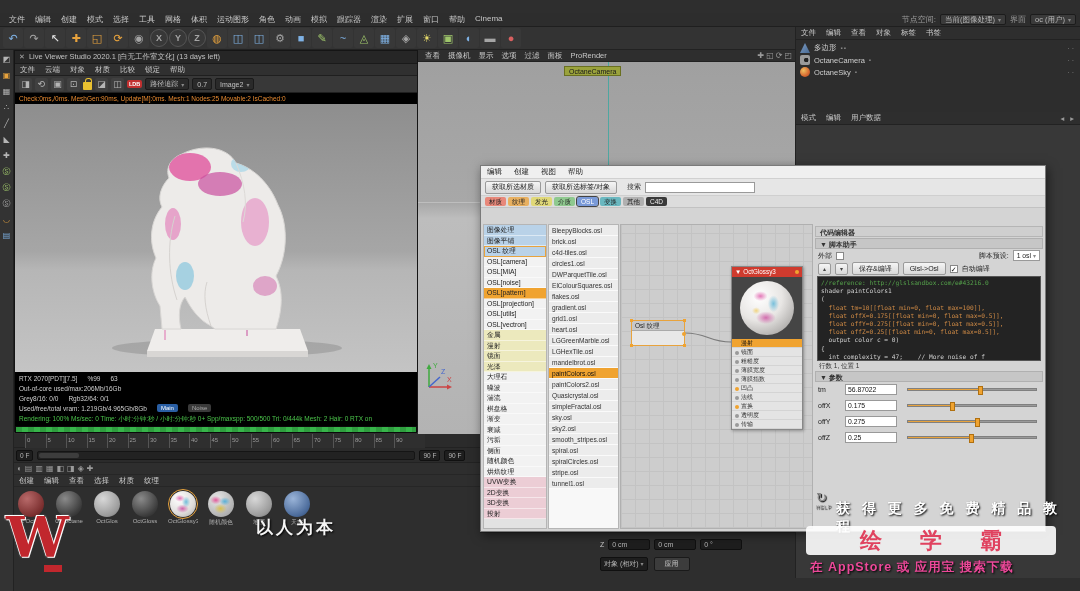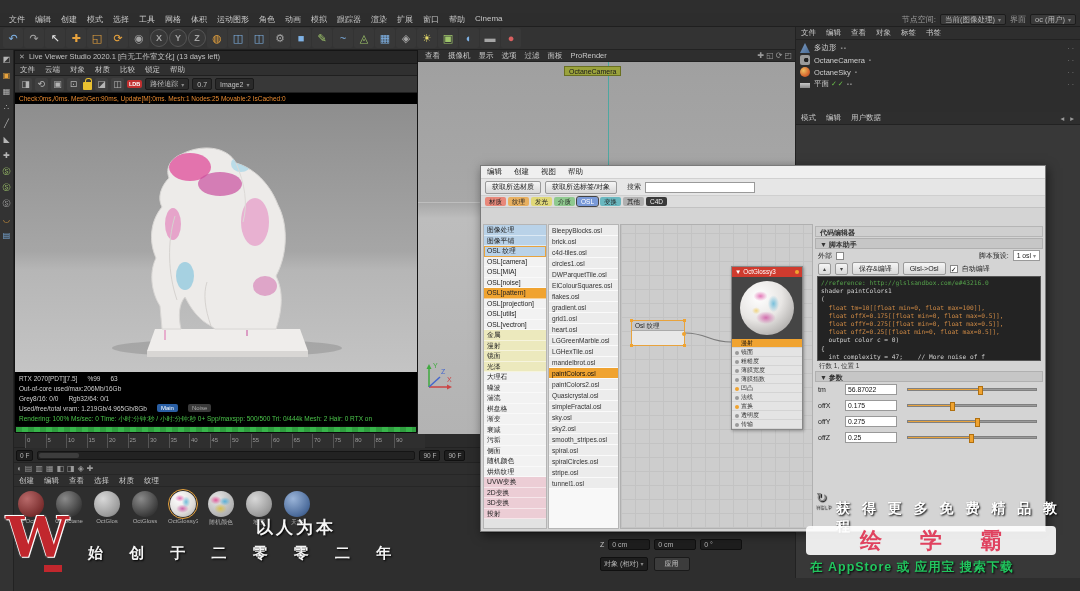--- a/index.html
+++ b/index.html
@@ -170,21 +170,21 @@
 .wlogo .tag{position:absolute;right:-2px;bottom:6px;width:18px;height:7px;background:#c1272d;}
 .wm-company{position:absolute;left:60px;top:10px;font-size:26px;font-weight:bold;color:#f5f5f5;letter-spacing:5px;text-shadow:1px 1px 2px #000,0 0 4px rgba(0,0,0,.8);}
 .wm-slogan{position:absolute;left:252px;top:18px;font-size:17px;font-weight:bold;color:#f5f5f5;letter-spacing:3px;text-shadow:1px 1px 2px #000;}
 .wm-line2{position:absolute;left:84px;top:46px;font-size:15px;font-weight:bold;color:#f5f5f5;letter-spacing:11px;text-shadow:1px 1px 2px #000;}
 .wm-right{left:796px;top:484px;width:284px;height:100px;}
 .ad-help{position:absolute;left:20px;top:6px;color:#8a8a8a;font-size:13px;text-shadow:1px 1px 1px #000;}
 .ad-help i{display:block;font-style:normal;font-size:4.5px;letter-spacing:1px;text-align:center;color:#9a9a9a;}
 .ad-1{position:absolute;left:40px;top:16px;font-size:14px;font-weight:bold;color:#fff;letter-spacing:4px;text-shadow:1px 1px 2px #000;}
 .ad-box{position:absolute;left:10px;top:42px;width:250px;height:29px;background:rgba(255,255,255,.9);border-radius:4px;display:flex;align-items:center;justify-content:center;}
 .ad-brand{font-size:22px;font-weight:bold;color:#e0425f;letter-spacing:16px;text-indent:16px;}
-.ad-2{position:absolute;left:14px;top:75px;font-size:12.5px;font-weight:bold;color:#22c55e;letter-spacing:1px;text-shadow:1px 1px 2px #000;}
+.ad-2{position:absolute;left:14px;top:75px;font-size:12.5px;font-weight:bold;color:#ec4899;letter-spacing:1px;text-shadow:1px 1px 2px #000;}
 
 .gizmo{position:absolute;left:2px;top:298px;width:34px;height:34px;}
 </style>
 </head>
 <body>
 
 <div class="screen">
 
 
   <div class="menubar">
@@ -544,27 +544,20 @@
         </div>
 
         <div class="om-row">
           <span class="ic ic-sky"></span>
           <span>OctaneSky</span>
           <span class="om-checks"></span>
           <span class="om-tags">▪</span>
           <span class="om-dots">··</span>
         </div>
 
-        <div class="om-row">
-          <span class="ic ic-plane"></span>
-          <span>平面</span>
-          <span class="om-checks">✓✓</span>
-          <span class="om-tags">▪▪</span>
-          <span class="om-dots">··</span>
-        </div>
       </div>
     <div class="am-menu">
       <span style="display:flex">
           <span class="menu-item">模式</span>
           <span class="menu-item">编辑</span>
           <span class="menu-item">用户数据</span>
         </span>
       <span class="am-right">◂ ▸</span>
     </div>
     <div class="am-body"></div>
@@ -810,21 +803,20 @@
             </span>
           </div>
         </div>
     </div>
   </div>
 
 
   <div class="wm wm-left">
     <span class="wlogo"><span>W</span><span class="tag"></span></span>
     <span class="wm-slogan">以人为本</span>
-    <span class="wm-line2">始 创 于 二 零 零 二 年</span>
   </div>
 
   <div class="wm wm-right">
     <span class="ad-help">↻<i>HELP</i></span>
     <span class="ad-1">获 得 更 多 免 费 精 品 教 程</span>
     <span class="ad-box">
         <span class="ad-brand">绘 学 霸</span>
       </span>
     <span class="ad-2">在 AppStore 或 应用宝 搜索下载</span>
   </div>

